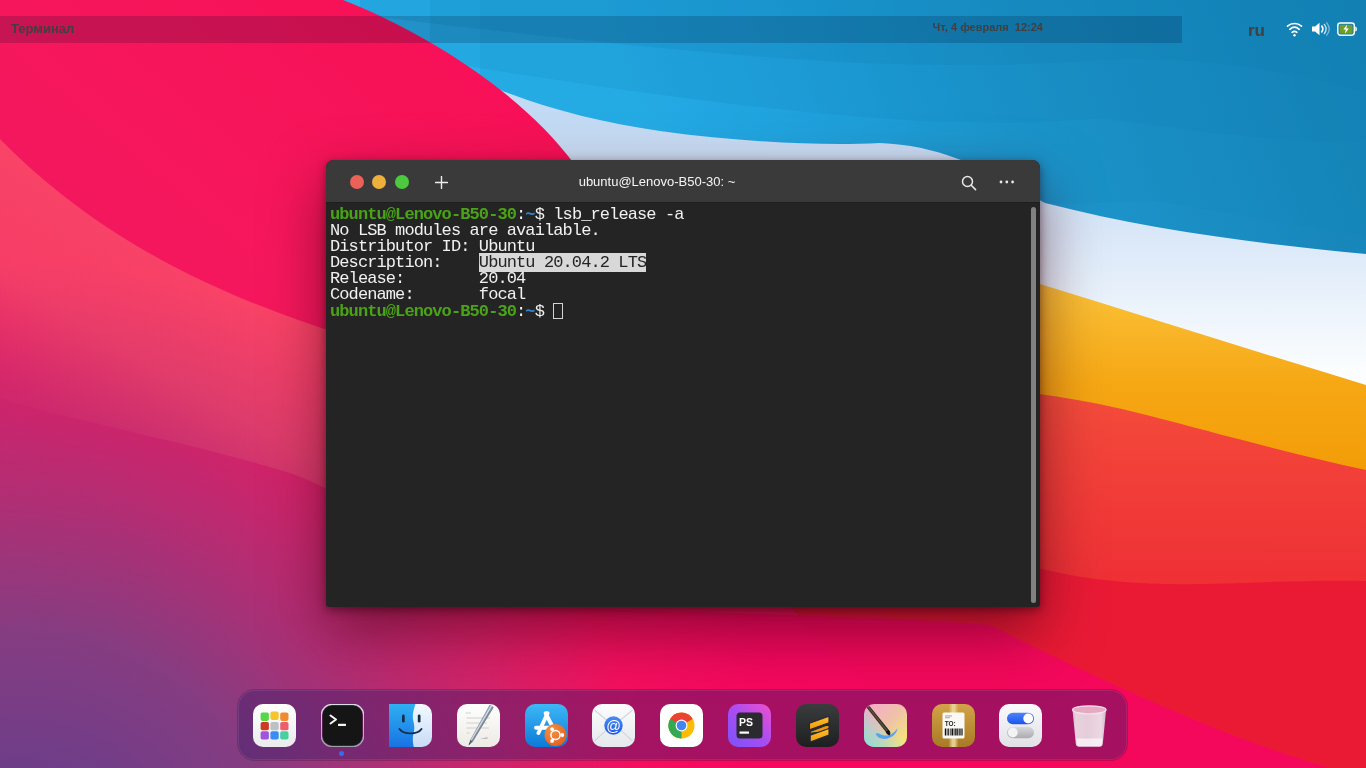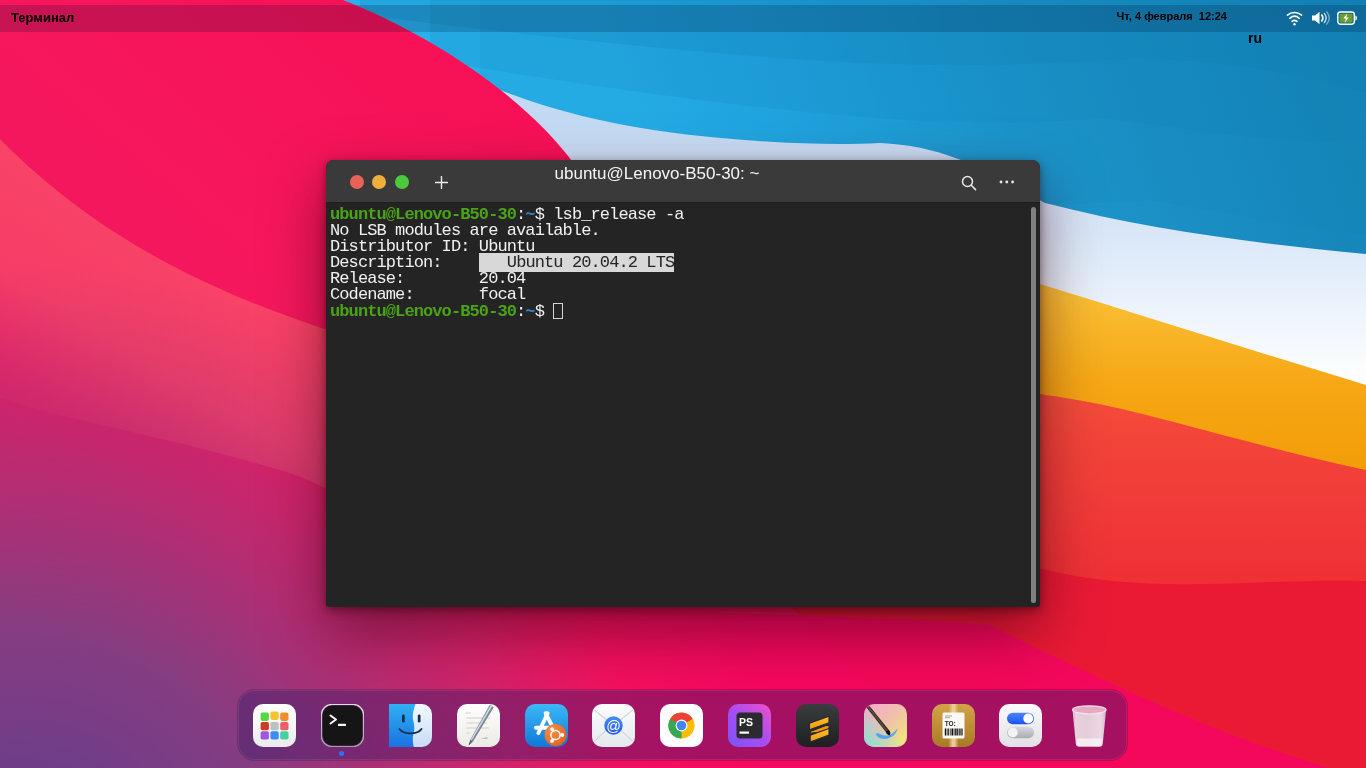--- a/index.html
+++ b/index.html
@@ -1,32 +1,32 @@
 <!DOCTYPE html>
 <html><head>
 <meta charset="utf-8">
 <style>
   html,body{margin:0;padding:0;}
   body{width:1366px;height:768px;overflow:hidden;position:relative;font-family:"Liberation Sans",sans-serif;background:#1fa0dc;}
   #wall{position:absolute;left:0;top:0;width:1366px;height:768px;}
   
-  #topbar{position:absolute;left:0;top:5px;width:1366px;height:27px;background:rgba(0,12,45,0.19);color:#000000;font-size:13px;font-weight:bold;}
+  #topbar{position:absolute;left:0;top:16px;width:1182px;height:27px;background:rgba(0,12,45,0.19);color:#404040;font-size:13px;font-weight:bold;}
   #tb-left{position:absolute;left:11px;top:5px;}
   #tb-clock{position:absolute;right:139px;top:5px;font-size:11px;}
   #tb-ru{position:absolute;left:1248px;top:5px;}
   .tbicon{position:absolute;top:4px;}
   
   #term{position:absolute;left:326px;top:160px;width:714px;height:447px;border-radius:8px 8px 3px 3px;background:#242424;box-shadow:0 3px 10px rgba(40,0,10,0.5),0 25px 60px rgba(55,0,18,0.55);}
   #titlebar{position:absolute;left:0;top:0;width:714px;height:43px;background:#3a3a3a;border-radius:8px 8px 0 0;border-bottom:1px solid #1e1e1e;box-sizing:border-box;}
   .tl{position:absolute;top:175px;width:14px;height:14px;border-radius:50%;}
-  #title{position:absolute;left:326px;top:164px;width:662px;text-align:center;color:#f5f5f5;font-size:17px;}
+  #title{position:absolute;left:326px;top:174px;width:662px;text-align:center;color:#f5f5f5;font-size:13px;}
   #termbody{position:absolute;left:330px;top:206.5px;color:#f1f1f1;font-family:"Liberation Mono",monospace;font-size:17px;line-height:16px;letter-spacing:-0.9px;white-space:pre;}
   #termbody .g{color:#4aa317;font-weight:bold;}
   #termbody .b{color:#3583d0;font-weight:bold;}
-  #termbody .hl{background:#d8d8d8;color:#242424;padding-left:28px;}
+  #termbody .hl{background:#d8d8d8;color:#242424;}
   #cursor{display:inline-block;width:7.5px;height:14px;border:1.5px solid #d4d4d4;vertical-align:-3px;}
   #scrollbar{position:absolute;left:1031px;top:207px;width:5px;height:396px;background:#818181;border-radius:3px;}
   
   #dock{position:absolute;left:238px;top:690px;width:889px;height:70px;border-radius:17px;background:rgba(55,28,105,0.42);box-shadow:inset 0 0 0 1px rgba(255,255,255,0.08),0 0 0 1px rgba(0,0,0,0.18);}
   .dicon{position:absolute;top:704px;width:43px;height:43px;}
   #adot{position:absolute;left:339px;top:751px;width:5px;height:5px;border-radius:50%;background:#2e6ff5;}
 </style>
 </head>
 <body>
 <svg id="wall" viewBox="0 0 1366 768" preserveAspectRatio="none">
@@ -84,21 +84,21 @@
   <path d="M 560,560 C 700,568 900,558 1042,569 C 1150,596 1250,578 1366,581 L 1366,768 L 560,768 Z" fill="#ea1a35"></path>
   <path d="M 343,0 C 420,30 520,90 575,165 C 640,260 662,330 692,430 C 740,560 820,660 920,720 C 980,755 1040,768 1080,768 L 0,768 L 0,0 Z" fill="url(#gpink)"></path>
   <path d="M 500,607 C 700,612 900,617 990,625 C 1100,680 1230,740 1330,768 L 500,768 Z" fill="url(#gmag)"></path>
   <path d="M 0,139 C 100,241 220,296 340,334 C 440,366 520,431 577,521 C 596,551 608,579 615,607 L 460,607 C 420,550 350,490 280,470 C 180,440 60,418 0,398 Z" fill="url(#gsalmon)"></path>
   <path d="M 0,240 L 0,768 L 700,768 L 700,430 Z" fill="url(#gpurple)"></path>
 </svg>
 
 <div id="topbar">
   <span id="tb-left">Терминал</span>
   <span id="tb-clock">Чт, 4 февраля&nbsp;&nbsp;12:24</span>
-  <span id="tb-ru" style="font-size:14px;margin-top:20px;">ru</span>
+  <span id="tb-ru" style="font-size:17px;">ru</span>
   <svg class="tbicon" style="left:1286px;" width="17" height="18" viewBox="0 0 17 18">
     <g fill="none" stroke="#fff" stroke-width="1.7" stroke-linecap="round">
       <path d="M 1.5,6.2 C 5.5,2.6 11.5,2.6 15.5,6.2"></path>
       <path d="M 3.8,9.3 C 6.7,6.7 10.3,6.7 13.2,9.3"></path>
       <path d="M 6.1,12.3 C 7.6,11 9.4,11 10.9,12.3"></path>
     </g>
     <circle cx="8.5" cy="15.3" r="1.2" fill="#fff"></circle>
   </svg>
   <svg class="tbicon" style="left:1311px;" width="19" height="18" viewBox="0 0 19 18">
     <path d="M 1,6.5 L 4,6.5 L 8.5,2.8 L 8.5,15.2 L 4,11.5 L 1,11.5 Z" fill="#fff"></path>

